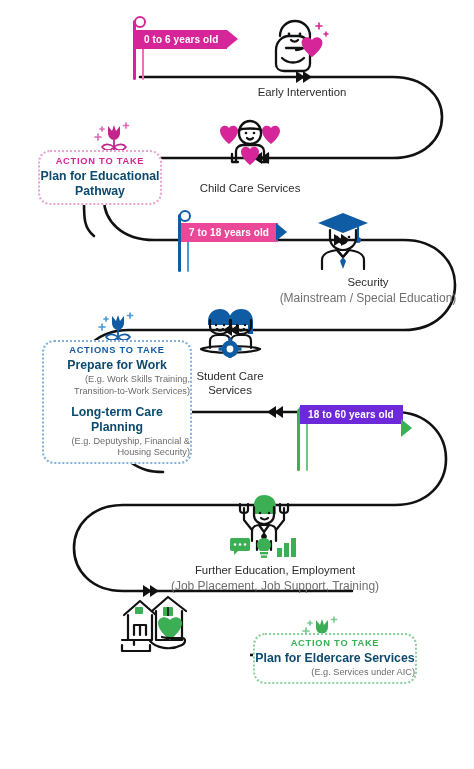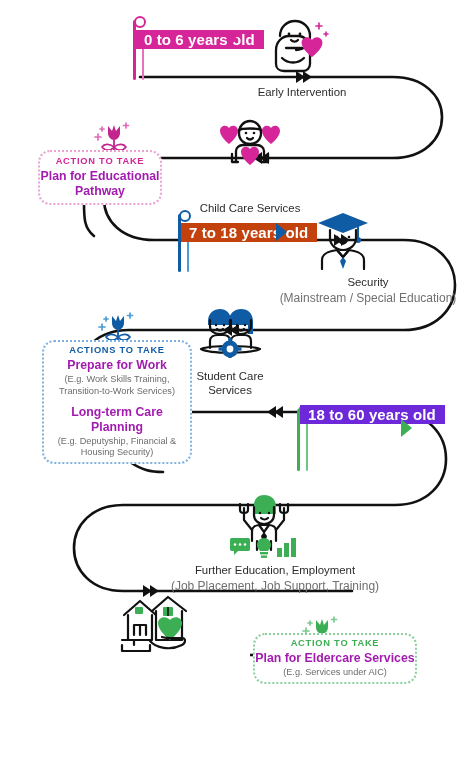--- a/index.html
+++ b/index.html
@@ -10,32 +10,32 @@
   }
   #stage{position:absolute;inset:0;width:474px;height:769px;}
   svg.layer{position:absolute;left:0;top:0;width:474px;height:769px;overflow:visible;}
 
   
   .flag{position:absolute;}
   .flag .pole{position:absolute;left:0;top:0;width:3px;border-radius:2px;}
   .flag .pole2{position:absolute;left:9px;width:2px;border-radius:2px;}
   .flag .hook{position:absolute;left:1px;top:0;width:8px;height:8px;border-radius:50%;border-width:2.5px;border-style:solid;background:transparent;}
   .flag .banner{position:absolute;left:3px;display:flex;align-items:center;height:19px;padding:0 9px 0 8px;}
-  .flag .banner span{color:#fff;font-size:15px;font-weight:bold;letter-spacing:.1px;white-space:nowrap;line-height:1;}
+  .flag .banner span{color:#fff;font-size:10px;font-weight:bold;letter-spacing:.1px;white-space:nowrap;line-height:1;}
   .flag .tip{position:absolute;top:0;width:0;height:0;border-top:9.5px solid transparent;border-bottom:9.5px solid transparent;}
 
   
   .action-box{
     position:absolute;border-radius:12px;background:#fff;
     border:2.4px dotted #d0d0d0;text-align:center;box-sizing:border-box;
     display:flex;flex-direction:column;justify-content:center;
   }
   .action-kicker{font-size:9.3px;font-weight:bold;letter-spacing:.75px;margin-bottom:3px;}
-  .action-title{font-size:12.3px;font-weight:bold;color:#a21caf;line-height:1.22;}
-  .action-sub{font-size:9.2px;color:#6c6c6c;line-height:1.3;margin-top:1px;}
+  .action-title{font-size:12.3px;font-weight:bold;color:#0c4a6e;line-height:1.22;}
+  .action-sub{font-size:9.2px;color:#6c6c6c;line-height:1.3;margin-top:1px;text-align:right;}
   .action-gap{height:7px;}
 
   
   .stage-label{position:absolute;text-align:center;line-height:1.22;}
   .stage-label .main{font-size:11.4px;color:#2b2b2b;display:block;}
   .stage-label .sub{font-size:12px;color:#6f6f6f;display:block;margin-top:1px;}
 
   
   .icon{position:absolute;}
 </style>
@@ -117,21 +117,21 @@
     <div class="banner" style="top:14px;background:#D62598;">
       <span>0 to 6 years old</span>
     </div>
     <div class="tip" style="left:94px;top:14px;border-left:11px solid #D62598;"></div>
   </div>
 
   <div class="flag" style="left:178px;top:210px;height:62px;">
     <div class="hook" style="border-color:#105CA4;"></div>
     <div class="pole" style="top:4px;height:58px;background:#105CA4;"></div>
     <div class="pole2" style="top:13px;height:49px;background:#4C9BD6;"></div>
-    <div class="banner" style="top:13px;background:#c2410c;">
+    <div class="banner" style="top:13px;background:#ec4899;">
       <span>7 to 18 years old</span>
     </div>
     <div class="tip" style="left:98px;top:13px;border-left:11px solid #105CA4;"></div>
   </div>
 
   <div class="flag" style="left:297px;top:405px;height:66px;">
     <div class="hook" style="border-color:#3CAF54;"></div>
     <div class="pole" style="top:4px;height:62px;background:#3CAF54;"></div>
     <div class="pole2" style="top:14px;height:52px;background:#6FC783;"></div>
     <div class="banner" style="top:0;background:#6d28d9;">
@@ -304,21 +304,21 @@
       <path d="M6 14 L6 20 M3 17 L9 17"></path>
       <path d="M34 3 L34 8 M31.5 5.5 L36.5 5.5"></path>
       <path d="M10 7 L10 11 M8 9 L12 9"></path>
     </g>
   </svg>
 
   <div class="stage-label" style="left:232px;top:86px;width:140px;">
     <span class="main">Early Intervention</span>
   </div>
 
-  <div class="stage-label" style="left:180px;top:182px;width:140px;margin-top:20px;">
+  <div class="stage-label" style="left:180px;top:182px;width:140px;">
     <span class="main">Child Care Services</span>
   </div>
 
   <div class="stage-label" style="left:273px;top:276px;width:190px;">
     <span class="main">Security</span>
     <span class="sub">(Mainstream / Special Education)</span>
   </div>
 
   <div class="stage-label" style="left:160px;top:564px;width:230px;">
     <span class="main">Further Education, Employment</span>

